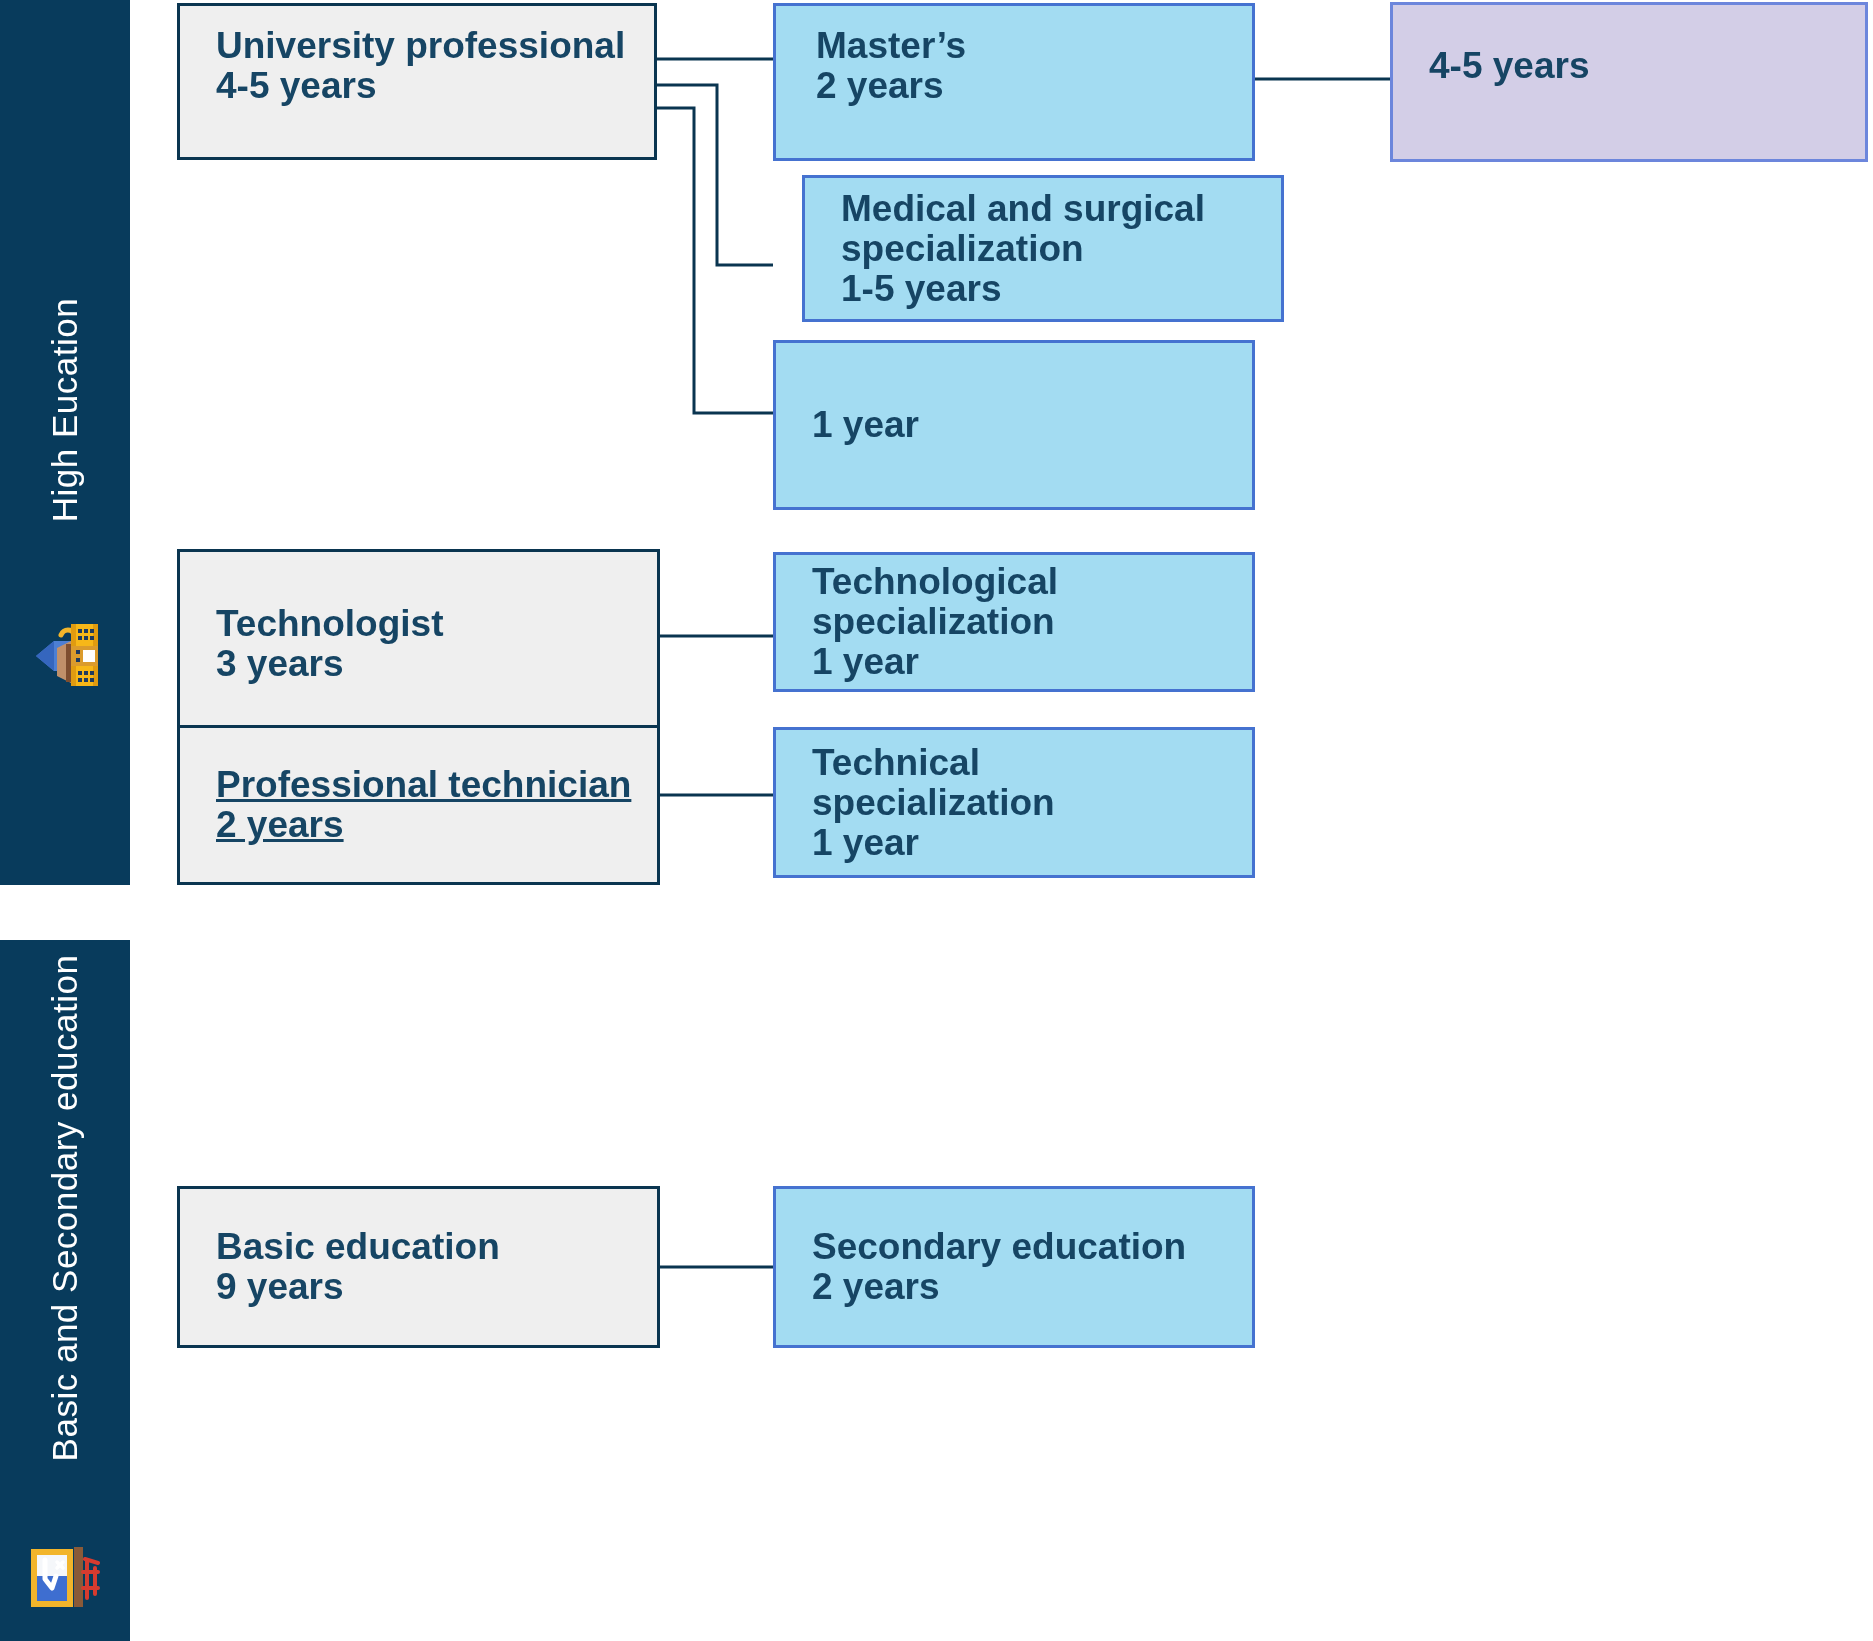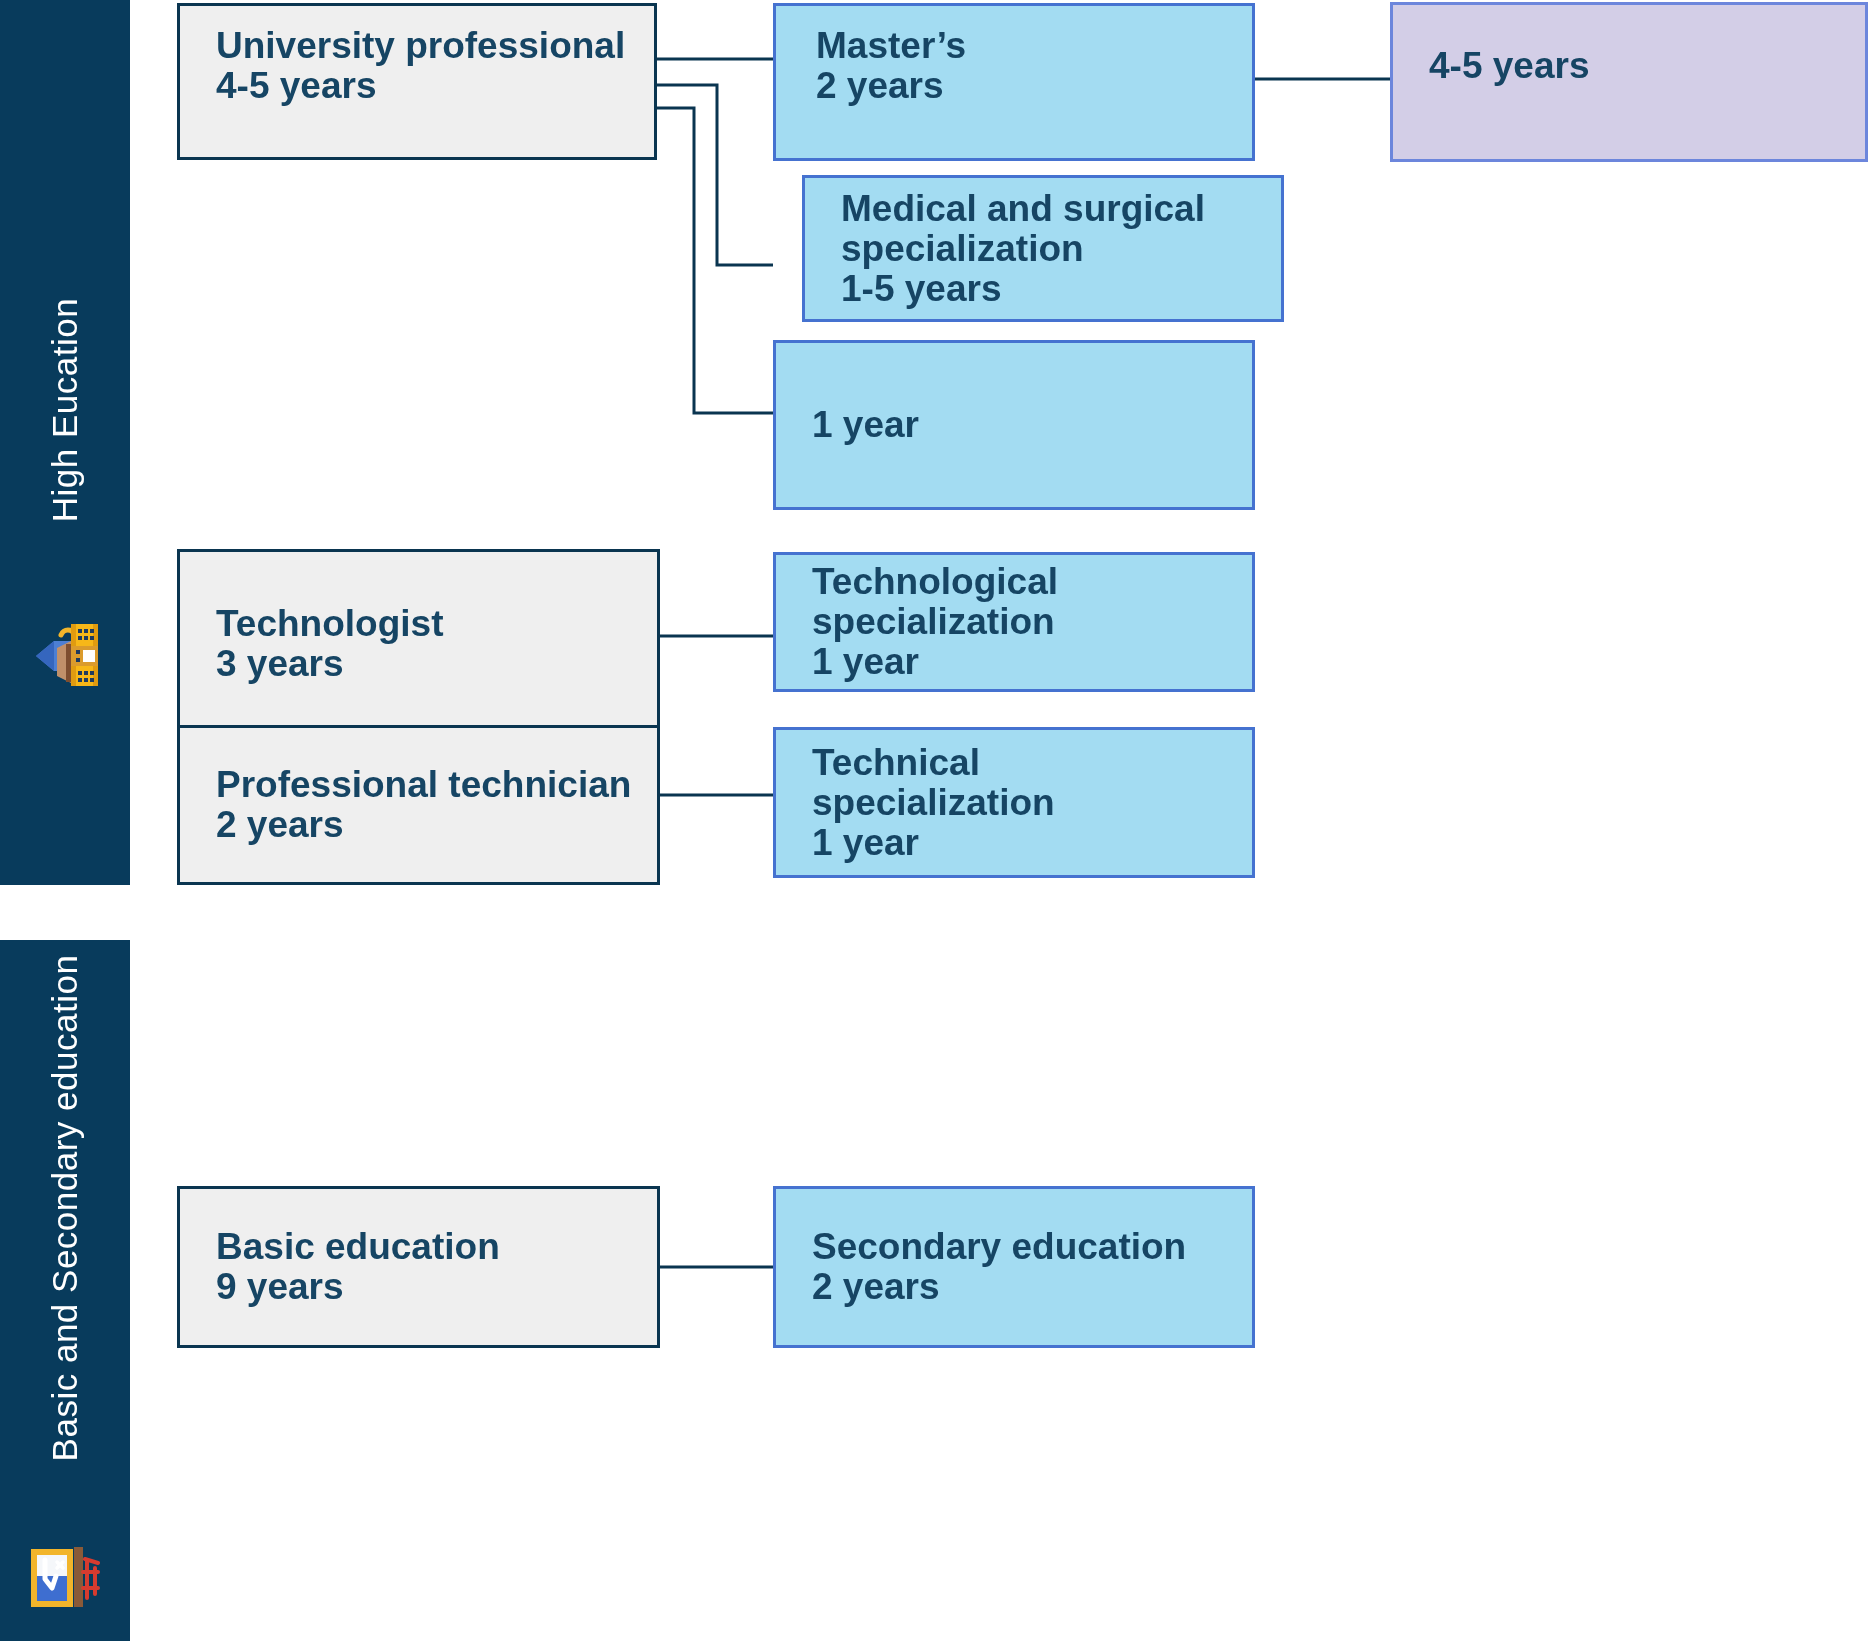--- a/index.html
+++ b/index.html
@@ -189,21 +189,21 @@
           <div class="node-title">Technologist</div>
           <div class="node-duration">3 years</div>
         </div>
       </div>
       <div class="node blue" style="left: 773px; top: 552px; width: 482px; height: 140px;">
         <div class="node-text">
           <div class="node-title">Technological specialization</div>
           <div class="node-duration">1 year</div>
         </div>
       </div>
-      <div class="node gray" style="left: 177px; top: 725px; width: 483px; height: 160px;">
+      <div class="node gray" style="left: 177px; top: 725px; width: 483px; height: 160px; text-decoration: underline;">
         <div class="node-text">
           <div class="node-title">Professional technician</div>
           <div class="node-duration">2 years</div>
         </div>
       </div>
       <div class="node blue" style="left: 773px; top: 727px; width: 482px; height: 151px;">
         <div class="node-text">
           <div class="node-title">Technical specialization</div>
           <div class="node-duration">1 year</div>
         </div>

